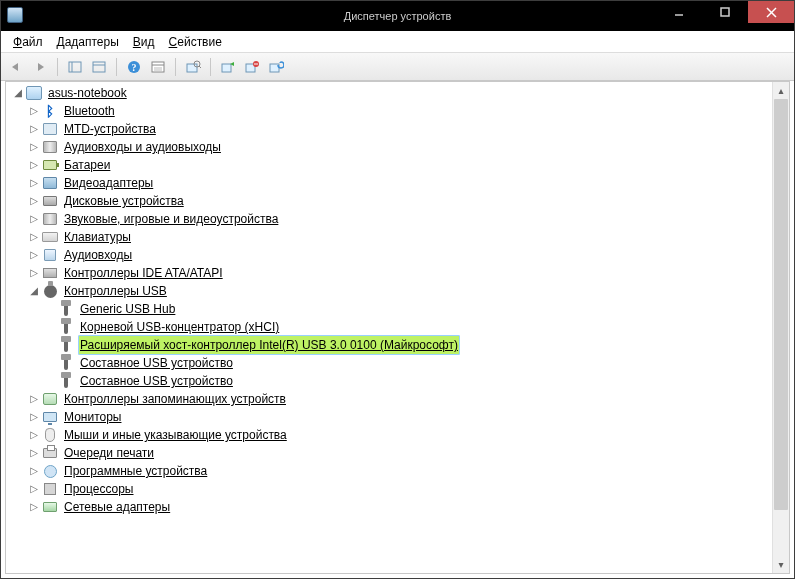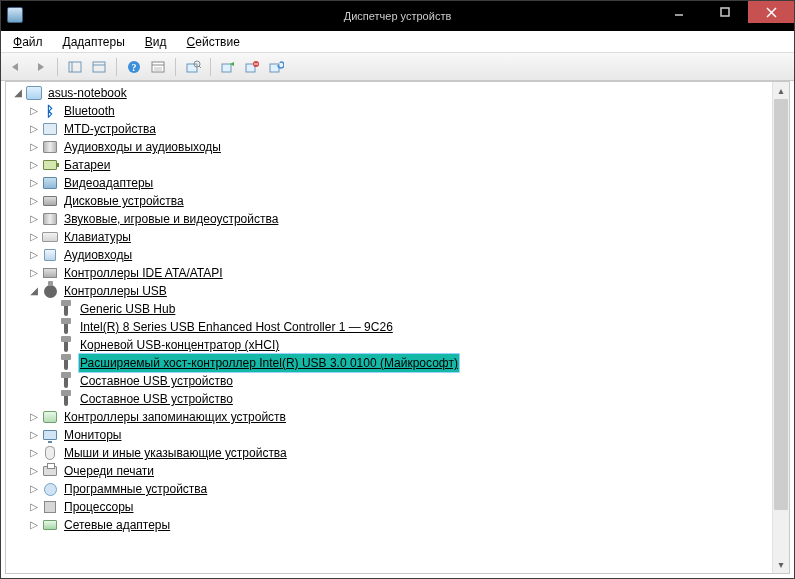--- a/index.html
+++ b/index.html
@@ -61,21 +61,21 @@
   .win-btn svg { stroke: #ccc; }
   .win-btn.close svg { stroke: #fff; }
 
   
   .menubar {
     height: 22px;
     background: #fff;
     display: flex;
     align-items: center;
     padding: 8px 6px;
-    gap: 8px;
+    gap: 2px;
     border-bottom: 1px solid #ddd;
   }
   .menu-item {
     padding: 2px 6px;
     color: #000;
     cursor: default;
   }
   .menu-item .ul { text-decoration: underline; }
 
   
@@ -167,21 +167,21 @@
     width: 16px;
     height: 16px;
     display: inline-flex;
     align-items: center;
     justify-content: center;
     margin-right: 4px;
     flex-shrink: 0;
   }
   .node-label { padding: 0 2px; text-decoration: underline; }
   .row.selected .node-label {
-    background: #14b8a6;
+    background: #bef264;
     border: 1px solid #99d1ff;
     padding: 0 1px;
     border-radius: 1px;
   }
 
   
   .ic-computer { width:16px;height:14px;background:linear-gradient(180deg,#dff1ff,#aed2ef);border:1px solid #6f96b5;border-radius:2px;position:relative;}
   .ic-bt { color:#1064c8;font-weight:bold;font-size:14px; }
   .ic-generic { width:14px;height:12px;background:#e0ecf5;border:1px solid #7a9bb5;border-radius:1px; }
   .ic-sound { width:14px;height:12px;background:linear-gradient(90deg,#b8b8b8,#eee,#b8b8b8);border:1px solid #888;border-radius:1px; }
@@ -419,27 +419,20 @@
     </div>
 
     <div class="row">
       <span class="indent" style="width:50px"></span>
       <span class="node-icon">
           <span class="ic-usb"></span>
         </span>
       <span class="node-label">Generic USB Hub</span>
     </div>
 
-    <div class="row">
-      <span class="indent" style="width:50px"></span>
-      <span class="node-icon">
-          <span class="ic-usb"></span>
-        </span>
-      <span class="node-label">Intel(R) 8 Series USB Enhanced Host Controller 1  — 9C26</span>
-    </div>
 
 
     <div class="row">
       <span class="indent" style="width:50px"></span>
       <span class="node-icon">
           <span class="ic-usb"></span>
         </span>
       <span class="node-label">Корневой USB-концентратор (xHCI)</span>
     </div>
 

